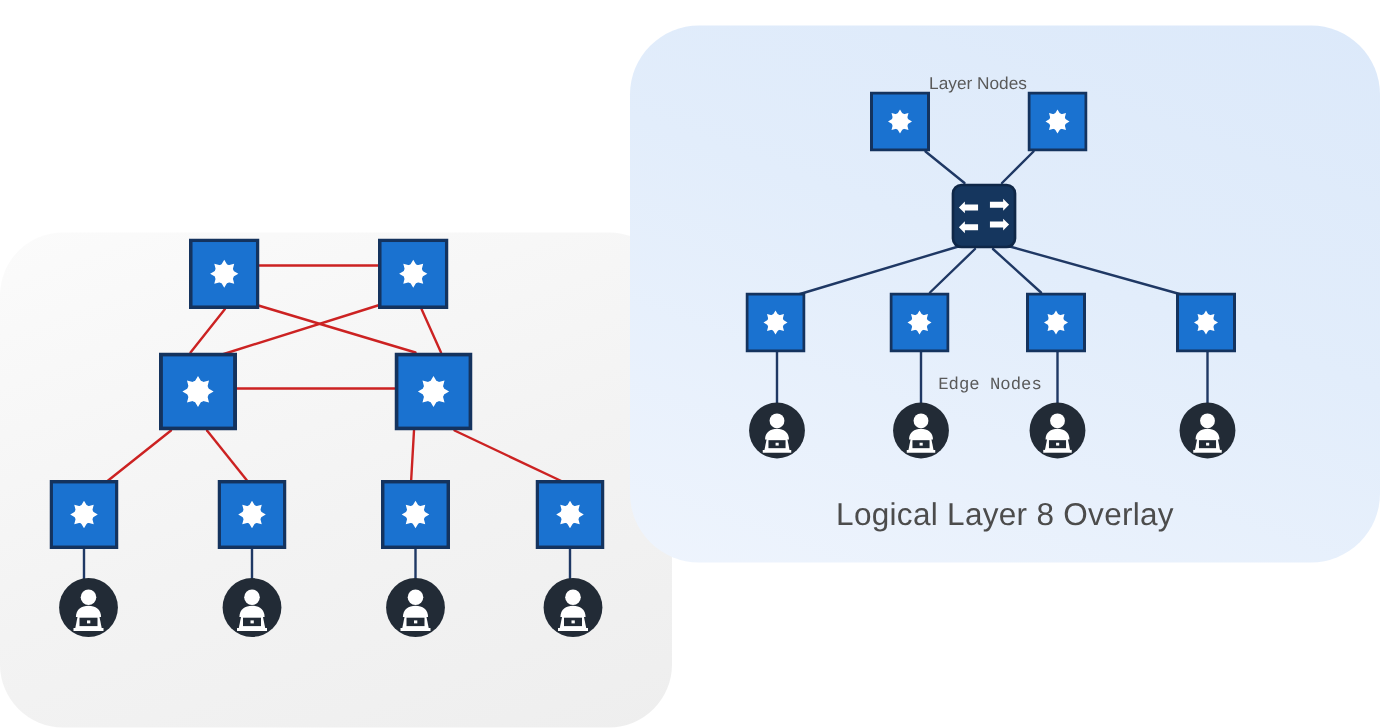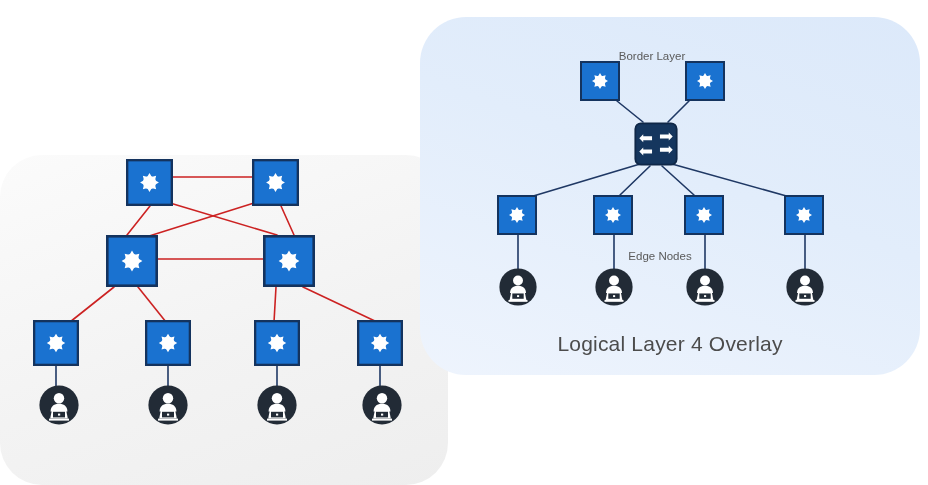--- a/index.html
+++ b/index.html
@@ -642,19 +642,19 @@
     <path d="M29 66 C29 53 38.5 47 50 47 C61.5 47 71 53 71 66 Z" fill="#ffffff"></path>
     <path d="M32 64 L68 64 L72 84 L28 84 Z" fill="#ffffff"></path>
     <rect x="35" y="67" width="30" height="14" fill="#222b36"></rect>
     <rect x="47.5" y="71.5" width="5.5" height="5" fill="#ffffff"></rect>
     <path d="M25 84 L75 84 L75 89 L25 89 Z" fill="#ffffff"></path>
   </svg>
       </div>
     </div>
 
 
-  <div class="caption" id="caption-logical" style="left: 670px; top: 332px; width: auto; text-align: left; transform: translateX(-50%);">Logical Layer 4 Overlay</div>
-
-  <div class="sublabel" id="label-border" style="left: 652px; top: 50px; width: auto; text-align: left; transform: translateX(-50%);">Border Layer</div>
-
-  <div class="sublabel" id="label-edge" style="left: 660px; top: 250px; width: auto; text-align: left; transform: translateX(-50%);">Edge Nodes</div>
+  <div class="caption" id="caption-logical" style="left: 670px; top: 332px; width: auto; text-align: left; transform: translateX(-50%);">Logical Layer 8 Overlay</div>
+
+  <div class="sublabel" id="label-border" style="left: 652px; top: 50px; width: auto; text-align: left; transform: translateX(-50%);">Layer Nodes</div>
+
+  <div class="sublabel" id="label-edge" style="left: 660px; top: 250px; width: auto; text-align: left; transform: translateX(-50%); font-family: Liberation Mono, monospace;">Edge Nodes</div>
 
 </div>
 
 </body></html>

